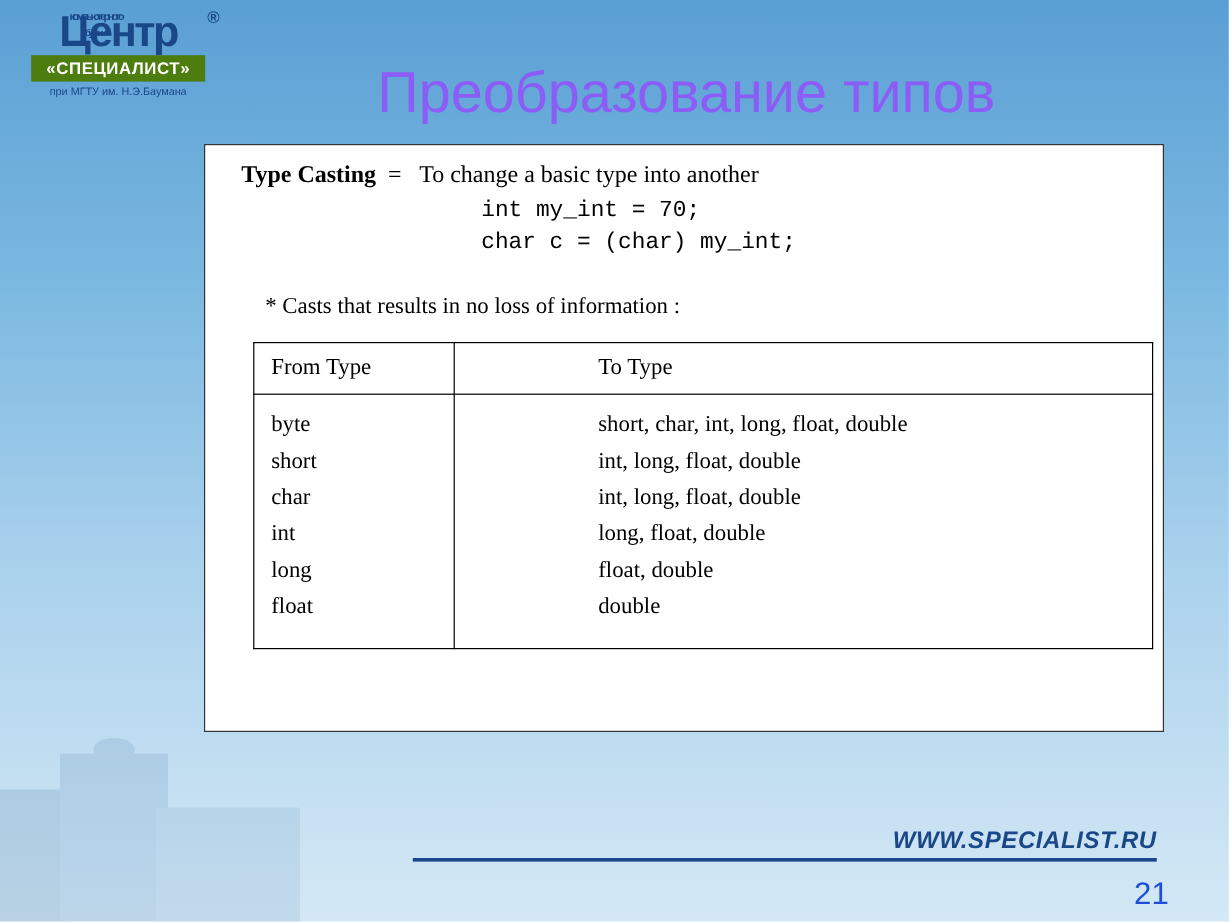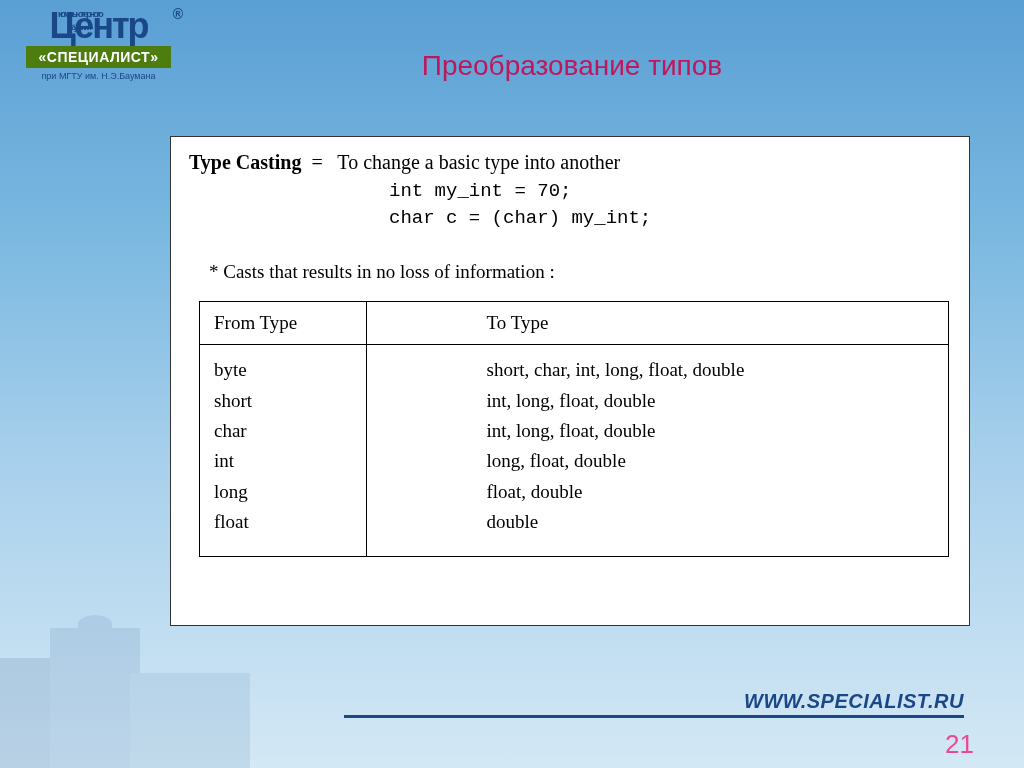--- a/index.html
+++ b/index.html
@@ -59,37 +59,36 @@
     font-size: 9px;
     color: #1a4788;
     margin-top: 3px;
   }
   .slide-title {
     position: absolute;
     top: 50px;
     left: 170px;
     right: 50px;
     text-align: center;
-    font-size: 28px;
-    color: #be185d;
+    font-size: 48px;
+    color: #8b5cf6;
     font-family: Arial, sans-serif;
   }
   .content-box {
     position: absolute;
     top: 120px;
     left: 170px;
     width: 800px;
     height: 490px;
     background: #fff;
     border: 1px solid #333;
-    padding: 14px 18px;
+    padding: 14px 30px;
     font-family: "Times New Roman", serif;
     font-size: 20px;
     color: #000;
-    margin-top: 16px;
   }
   .def-line { margin-bottom: 4px; }
   .def-line .bold { font-weight: bold; }
   .code-block {
     font-family: "Courier New", monospace;
     font-size: 19px;
     margin-left: 200px;
     line-height: 1.4;
     margin-bottom: 30px;
   }
@@ -130,21 +129,21 @@
     letter-spacing: 0.5px;
     border-bottom: 3px solid #1a4788;
     padding-bottom: 2px;
     padding-left: 400px;
   }
   .page-num {
     position: absolute;
     bottom: 8px;
     right: 50px;
     font-size: 26px;
-    color: #ec4899;
+    color: #1d4ed8;
   }
   .building {
     position: absolute;
     bottom: 0;
     left: 0;
     width: 260px;
     height: 160px;
     opacity: 0.25;
     z-index: 0;
   }

